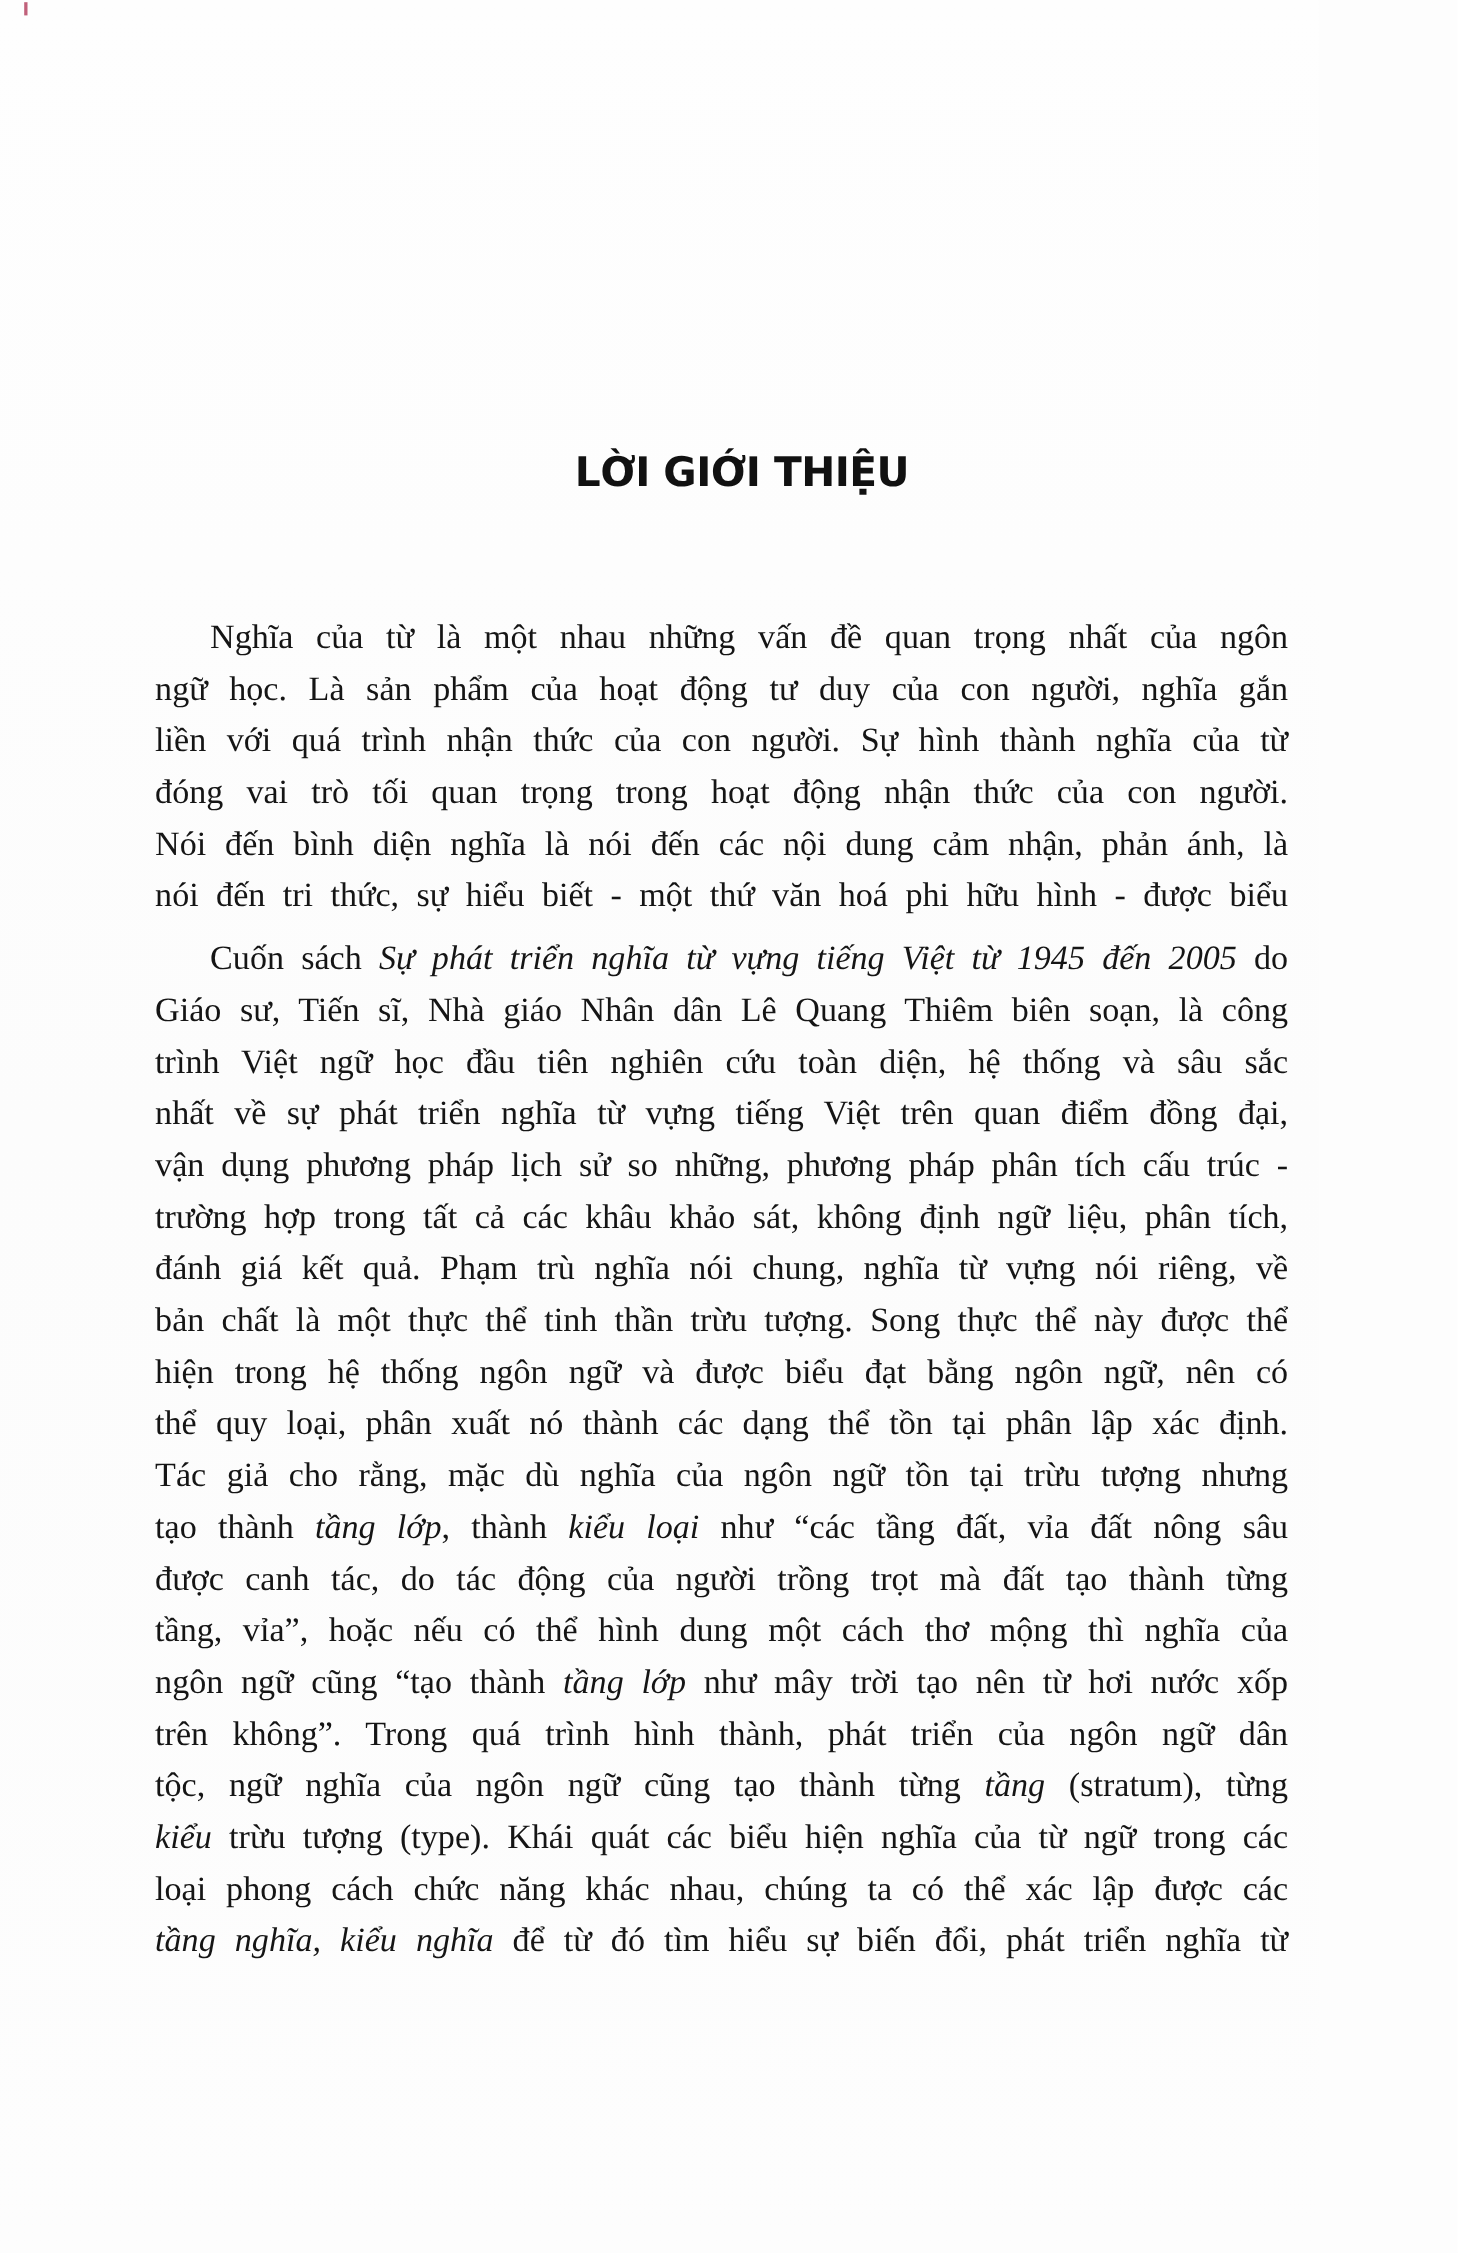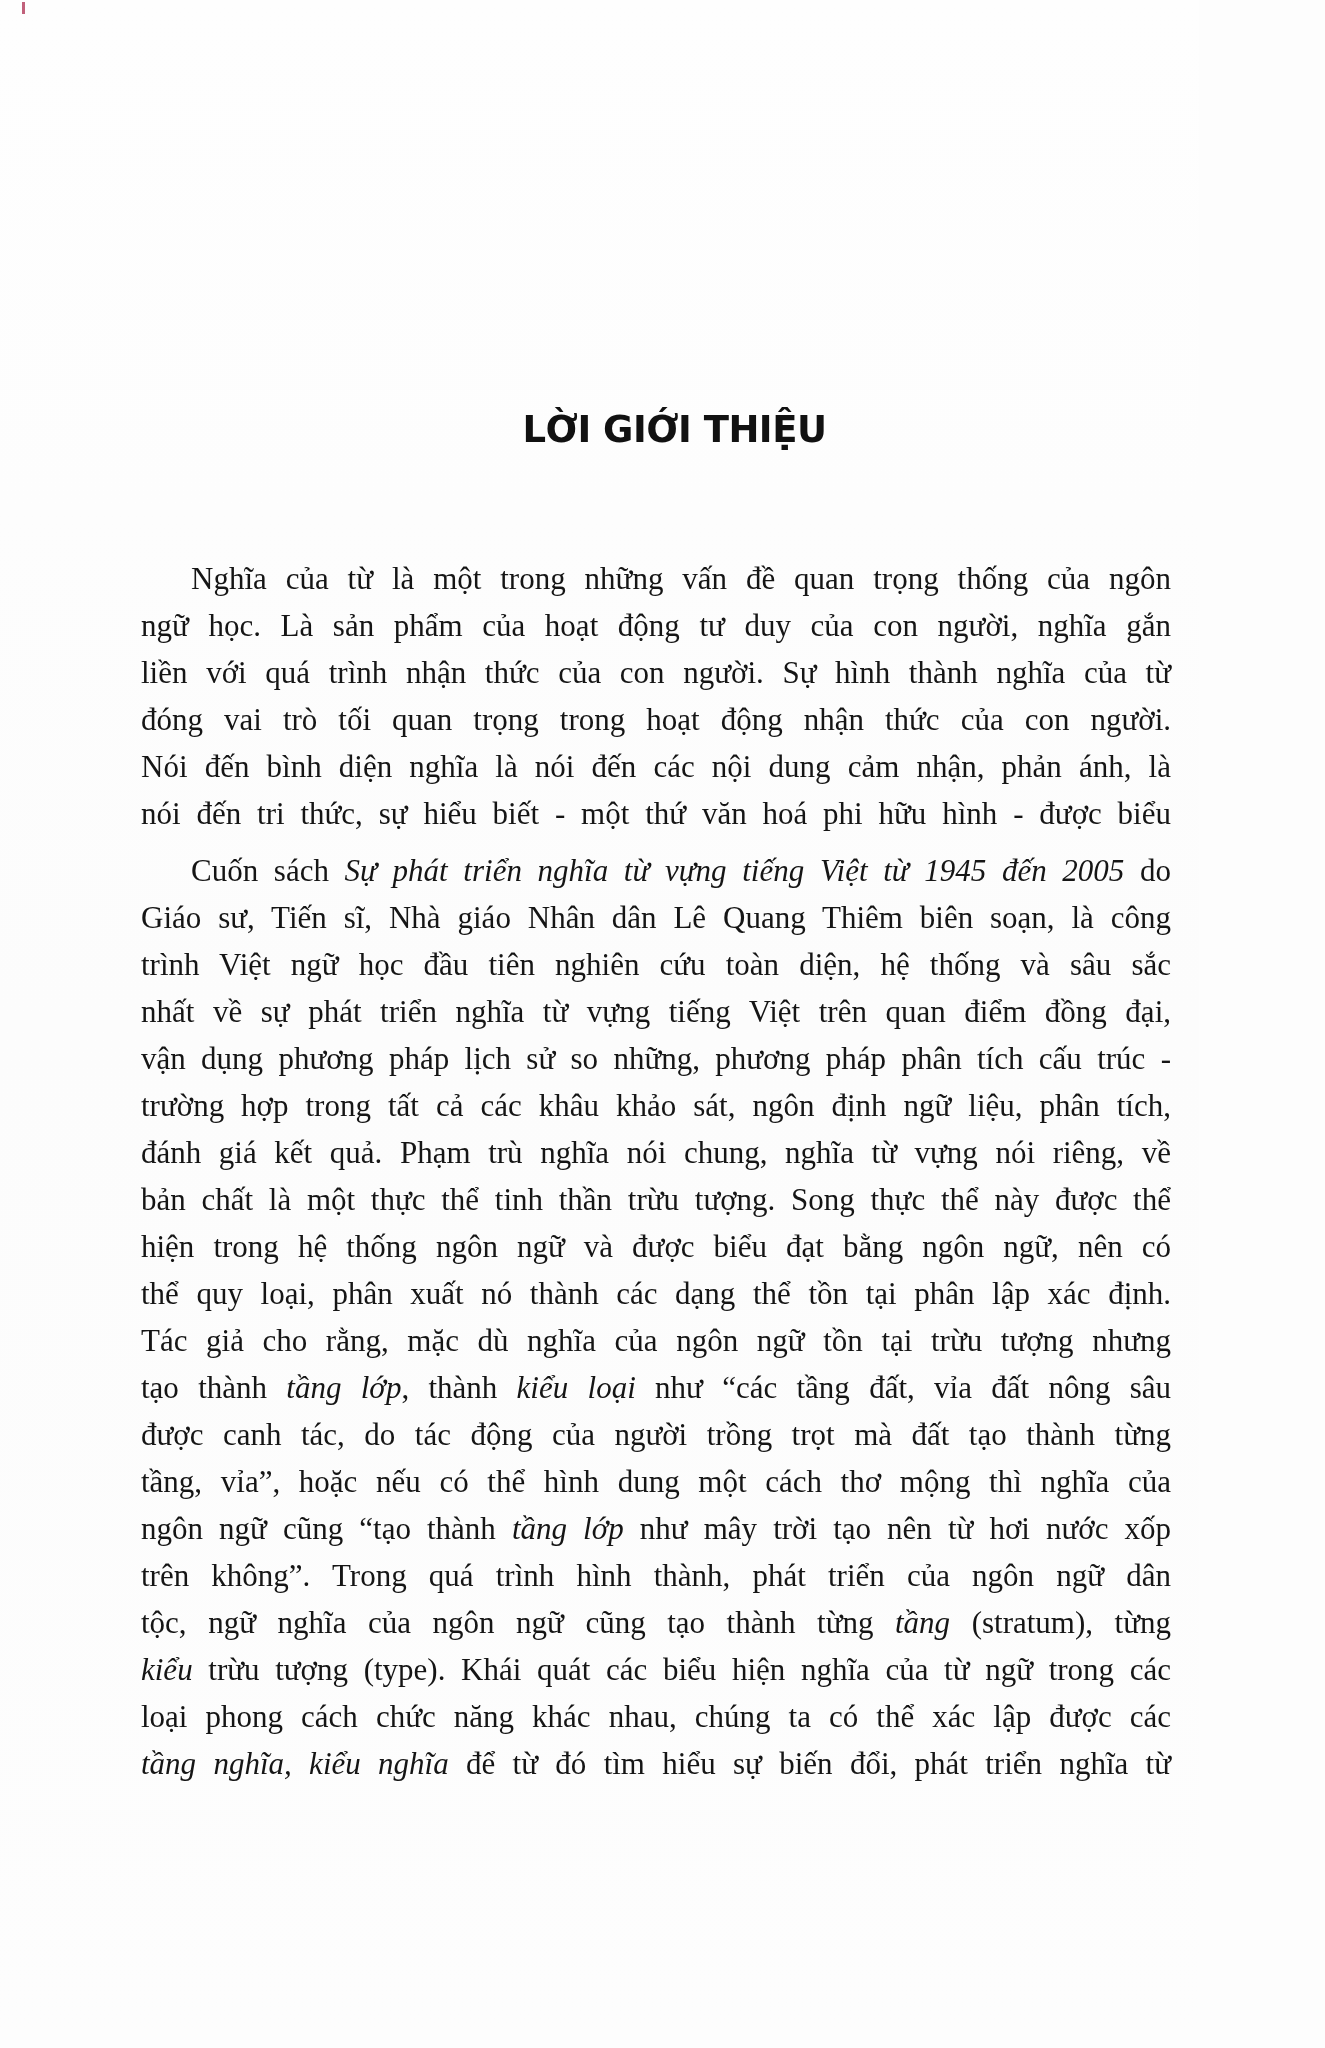--- a/index.html
+++ b/index.html
@@ -84,34 +84,34 @@
 </head>
 <body>
 
 <div class="page">
   <div class="corner-mark"></div>
 
   <h1 class="heading">LỜI GIỚI THIỆU</h1>
 
   <div class="body-text" id="body-text">
       <div class="para">
-        <div class="line indent"><span>Nghĩa của từ là một trong những vấn đề quan trọng thống của ngôn</span></div>
+        <div class="line indent"><span>Nghĩa của từ là một nhau những vấn đề quan trọng nhất của ngôn</span></div>
         <div class="line"><span>ngữ học. Là sản phẩm của hoạt động tư duy của con người, nghĩa gắn</span></div>
         <div class="line"><span>liền với quá trình nhận thức của con người. Sự hình thành nghĩa của từ</span></div>
         <div class="line"><span>đóng vai trò tối quan trọng trong hoạt động nhận thức của con người.</span></div>
         <div class="line"><span>Nói đến bình diện nghĩa là nói đến các nội dung cảm nhận, phản ánh, là</span></div>
         <div class="line"><span>nói đến tri thức, sự hiểu biết - một thứ văn hoá phi hữu hình - được biểu</span></div>
       </div>
       <div class="para">
         <div class="line indent"><span>Cuốn sách </span><em>Sự phát triển nghĩa từ vựng tiếng Việt từ 1945 đến 2005</em><span> do</span></div>
         <div class="line"><span>Giáo sư, Tiến sĩ, Nhà giáo Nhân dân Lê Quang Thiêm biên soạn, là công</span></div>
         <div class="line"><span>trình Việt ngữ học đầu tiên nghiên cứu toàn diện, hệ thống và sâu sắc</span></div>
         <div class="line"><span>nhất về sự phát triển nghĩa từ vựng tiếng Việt trên quan điểm đồng đại,</span></div>
         <div class="line"><span>vận dụng phương pháp lịch sử so những, phương pháp phân tích cấu trúc -</span></div>
-        <div class="line"><span>trường hợp trong tất cả các khâu khảo sát, ngôn định ngữ liệu, phân tích,</span></div>
+        <div class="line"><span>trường hợp trong tất cả các khâu khảo sát, không định ngữ liệu, phân tích,</span></div>
         <div class="line"><span>đánh giá kết quả. Phạm trù nghĩa nói chung, nghĩa từ vựng nói riêng, về</span></div>
         <div class="line"><span>bản chất là một thực thể tinh thần trừu tượng. Song thực thể này được thể</span></div>
         <div class="line"><span>hiện trong hệ thống ngôn ngữ và được biểu đạt bằng ngôn ngữ, nên có</span></div>
         <div class="line"><span>thể quy loại, phân xuất nó thành các dạng thể tồn tại phân lập xác định.</span></div>
         <div class="line"><span>Tác giả cho rằng, mặc dù nghĩa của ngôn ngữ tồn tại trừu tượng nhưng</span></div>
         <div class="line"><span>tạo thành </span><em>tầng lớp</em><span>, thành </span><em>kiểu loại</em><span> như “các tầng đất, vỉa đất nông sâu</span></div>
         <div class="line"><span>được canh tác, do tác động của người trồng trọt mà đất tạo thành từng</span></div>
         <div class="line"><span>tầng, vỉa”, hoặc nếu có thể hình dung một cách thơ mộng thì nghĩa của</span></div>
         <div class="line"><span>ngôn ngữ cũng “tạo thành </span><em>tầng lớp</em><span> như mây trời tạo nên từ hơi nước xốp</span></div>
         <div class="line"><span>trên không”. Trong quá trình hình thành, phát triển của ngôn ngữ dân</span></div>

